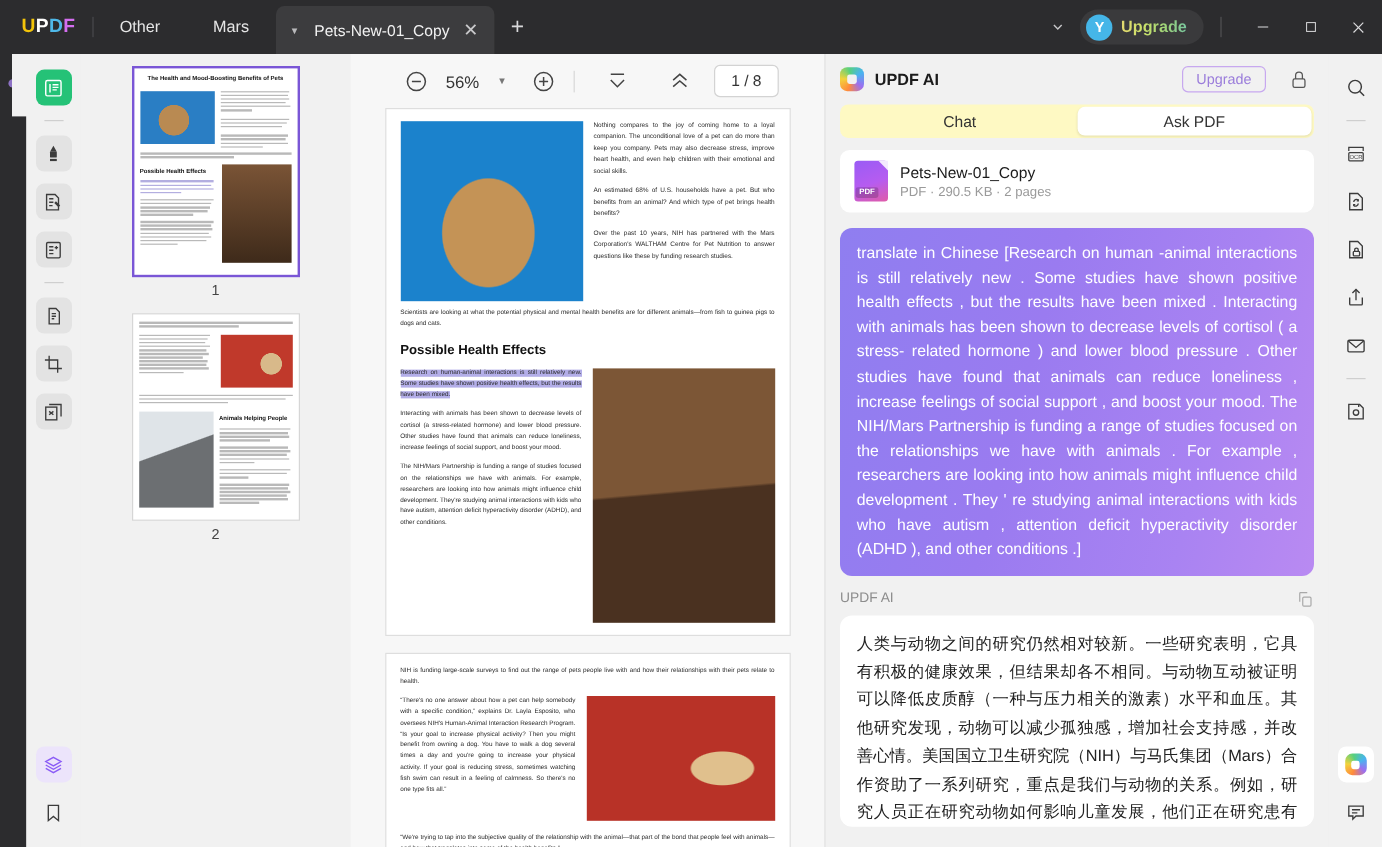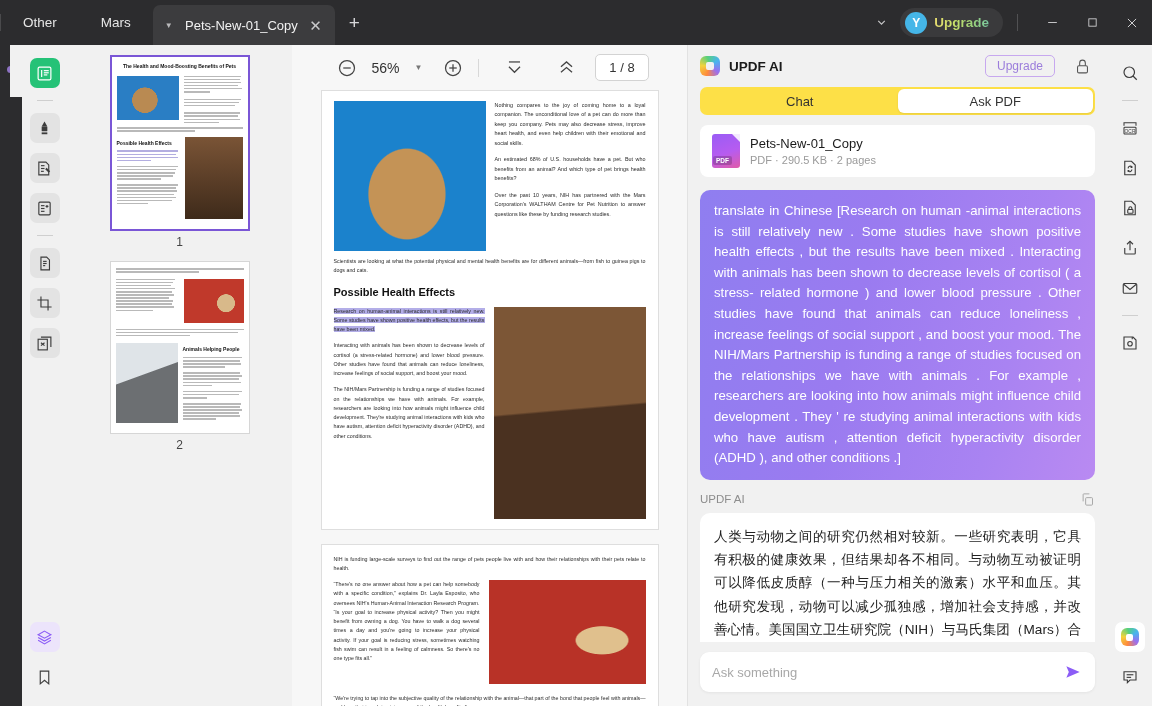--- a/index.html
+++ b/index.html
@@ -151,21 +151,21 @@
     display:flex;align-items:center;justify-content:center;
   }
   .ai-logo i { width:8px;height:8px;background:#f1f1f1;border-radius:2px; display:block;}
   .ai-title { font-size:13.5px; font-weight:bold; color:#1b1b1b; flex:1; }
   .ai-upgrade {
     border:1px solid #c7a8ef; border-radius:5px; color:#9b7ddb; font-size:12px;
     padding:3px 11px; background:transparent;
   }
   .ai-lock { padding:0 4px 0 10px; color:#555; }
   .ai-tabs {
-    margin:0 12px 10px; background:#fde047; border-radius:7px; height:28px; display:flex; padding:2px;
+    margin:0 12px 10px; background:#fef9c3; border-radius:7px; height:28px; display:flex; padding:2px;
   }
   .ai-tab {
     flex:1; display:flex; align-items:center; justify-content:center; font-size:13px; color:#333;
     border-radius:6px;
   }
   .ai-tab.active { background:#fff; box-shadow:0 1px 2px rgba(0,0,0,.09); }
   .ai-scroll { flex:1; overflow:hidden; padding:0 12px; }
   .file-card {
     background:#fff; border-radius:8px; padding:9px 12px; display:flex; gap:10px; align-items:center;
     margin-bottom:13px;
@@ -206,20 +206,25 @@
   .ask-input::placeholder{ color:#a8a8a8; }
   .send-ico { color:#8b5cf6; font-size:16px; }
   svg { display:block; }
 </style>
 </head>
 <body>
 
 <div class="app">
 
   <div class="titlebar">
+    <div class="logo-wrap">
+      <div class="logo">
+        <span>U</span><span>P</span><span>D</span><span>F</span>
+      </div>
+    </div>
     <div class="tb-sep"></div>
     <div class="menu-item">Other</div>
     <div class="menu-item">Mars</div>
 
     <div class="tab">
       <span class="caret">▼</span>
       <span class="tab-title">Pets-New-01_Copy</span>
       <span class="tab-close">✕</span>
     </div>
     <div class="newtab">+</div>
@@ -562,30 +567,20 @@
           <div class="copy-ico">
             <svg width="15" height="15" viewBox="0 0 24 24" fill="none" stroke="currentColor" stroke-width="1.6">
                 <rect x="9" y="9" width="11" height="12" rx="1.5"></rect>
                 <path d="M5 15V4a1 1 0 0 1 1-1h9"></path>
               </svg>
           </div>
         </div>
         <div class="bubble-ai">人类与动物之间的研究仍然相对较新。一些研究表明，它具有积极的健康效果，但结果却各不相同。与动物互动被证明可以降低皮质醇（一种与压力相关的激素）水平和血压。其他研究发现，动物可以减少孤独感，增加社会支持感，并改善心情。美国国立卫生研究院（NIH）与马氏集团（Mars）合作资助了一系列研究，重点是我们与动物的关系。例如，研究人员正在研究动物如何影响儿童发展，他们正在研究患有自闭症、注意力不足多动症（ADHD）等疾病的儿童与动物的互动。</div>
       </div>
 
-      <div class="ask-wrap">
-        <div class="ask-box">
-          <input class="ask-input" placeholder="Ask something" style="">
-          <div class="send-ico">
-            <svg width="20" height="20" viewBox="0 0 24 24" fill="currentColor">
-                <path d="M4 5l16 7-16 7 3-7z"></path>
-              </svg>
-          </div>
-        </div>
-      </div>
     </div>
 
     <div class="tool-col right">
       <div class="tbtn">
         <svg width="18" height="18" viewBox="0 0 24 24" fill="none" stroke="currentColor" stroke-width="1.6">
             <circle cx="11" cy="11" r="7"></circle>
             <line x1="16" y1="16" x2="21" y2="21"></line>
           </svg>
       </div>
       <div class="rail-divider"></div>

